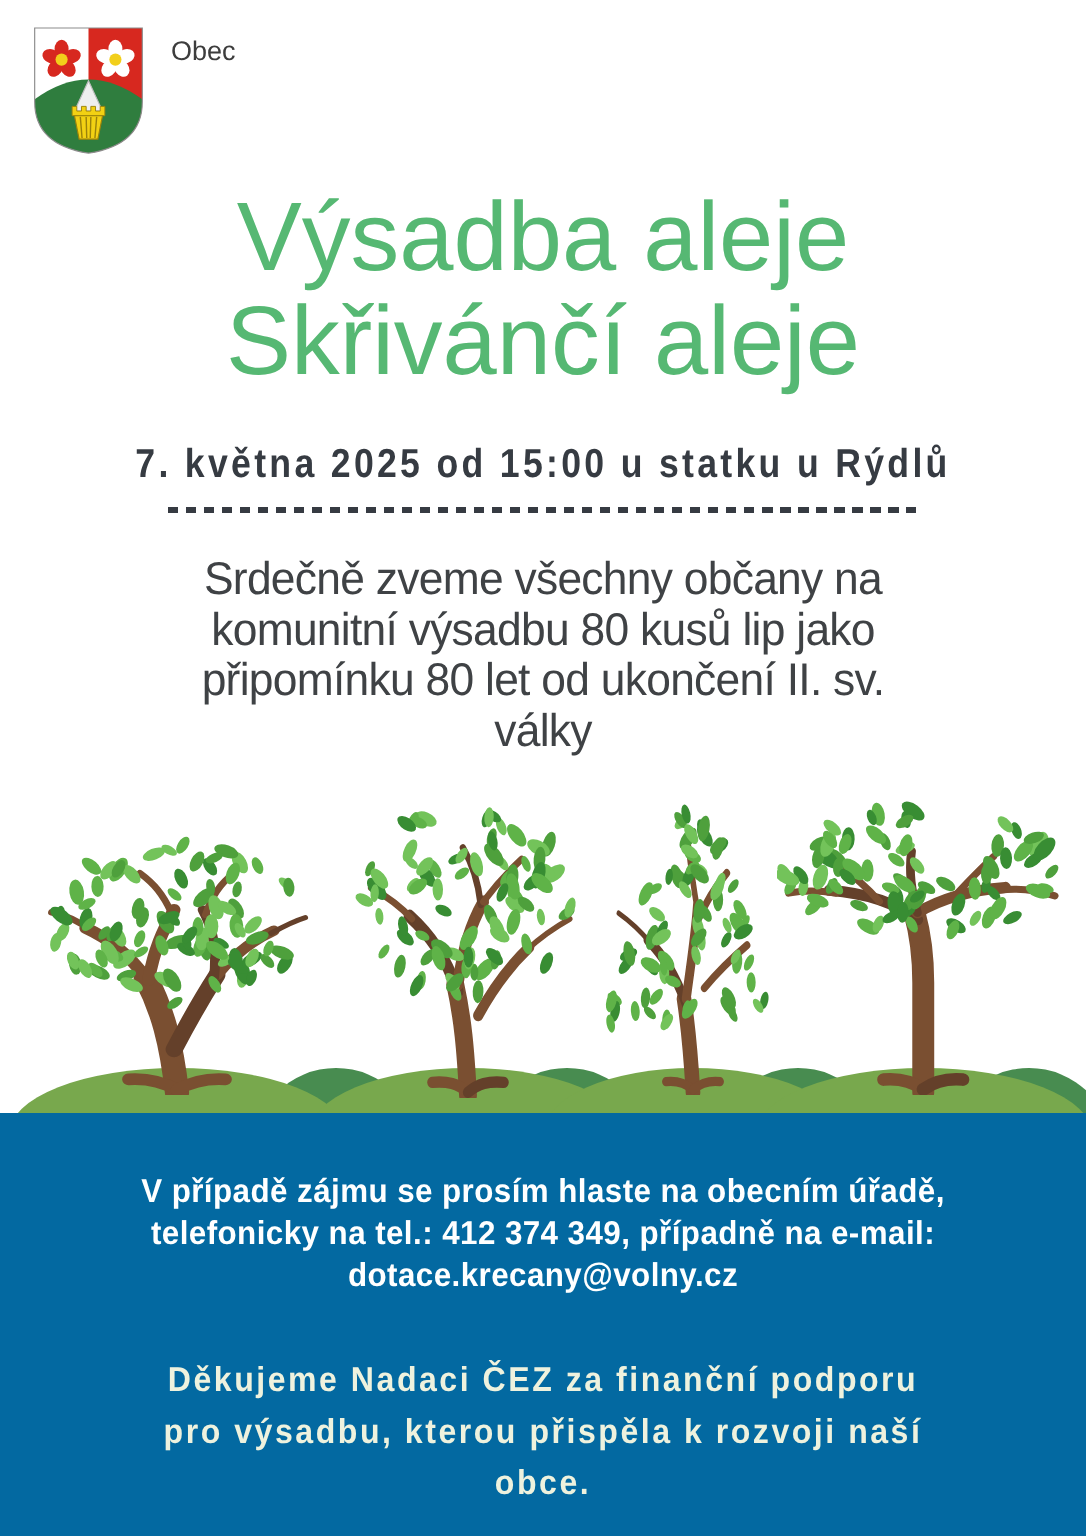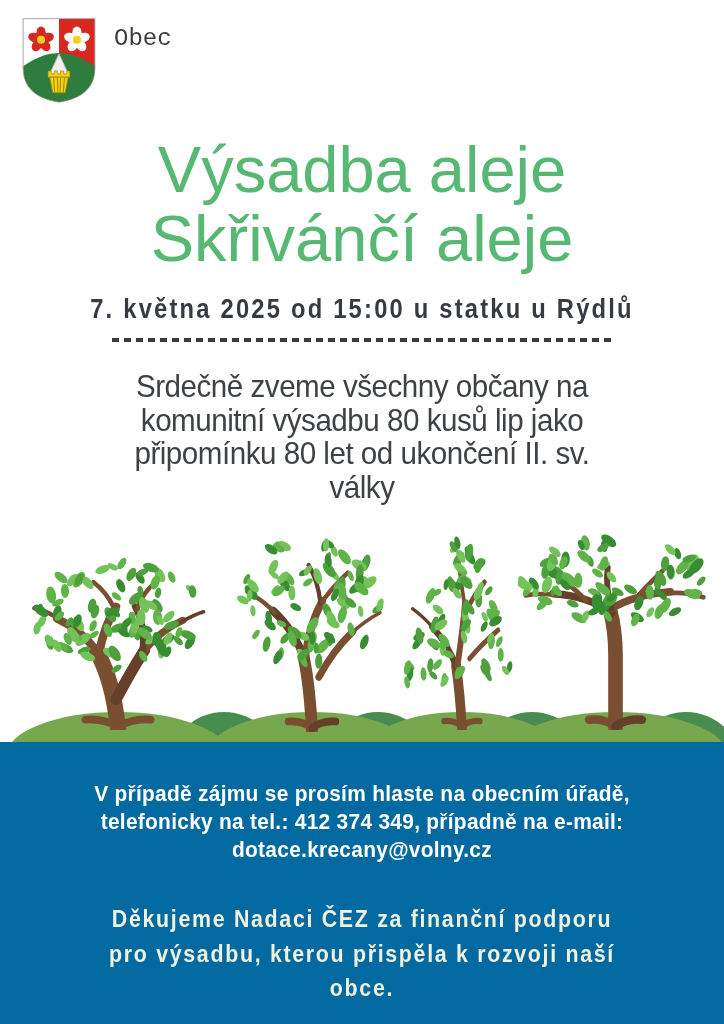--- a/index.html
+++ b/index.html
@@ -5,21 +5,21 @@
   html,body{margin:0;padding:0;background:#e8e8e8;}
   .poster{
     position:relative;width:724px;height:1024px;margin:0 auto;
     background:#ffffff;overflow:hidden;
     font-family:"Liberation Sans", sans-serif;
   }
   
   .muni{position:absolute;left:20px;top:16px;display:flex;gap:16px;align-items:flex-start;}
   .coa{width:78px;height:88px;display:block;}
   .muni-name{
-    font-family:Liberation Mono, monospace;font-size:24px;color:#3d3d3d;
+    font-family:Liberation Sans, sans-serif;font-size:18px;color:#3d3d3d;
     line-height:1.3;padding-top:7px;
   }
   .muni-name span{display:block;}
   .cez{position:absolute;right:34px;top:14px;width:130px;text-align:center;}
   .cez svg{width:56px;height:48px;display:inline-block;}
   .cez-label{margin-top:8px;color:#8b8b8b;font-weight:700;font-size:15px;letter-spacing:1.6px;white-space:nowrap;}
   
   .title{
     position:absolute;top:120px;left:0;right:0;text-align:center;
     color:#56b873;font-size:65px;line-height:1.06;font-weight:400;letter-spacing:0;
@@ -115,21 +115,21 @@
         </g>
       </g>
       <path d="M4,3 H96 V66 C96,94 76,106 50,110 C24,106 4,94 4,66 Z" fill="none" stroke="#8c8c8c" stroke-width="1"></path>
     </svg>
     <div class="muni-name">
       <span>Obec</span>
     </div>
   </div>
 
 
-  <h1 class="title" style="margin:16px;">
+  <h1 class="title" style="margin:4px;">
     <span>Výsadba aleje</span>
     <span>Skřivánčí aleje</span>
   </h1>
 
   <div class="date">7. května 2025 od 15:00 u statku u Rýdlů</div>
   <div class="dash"></div>
 
   <div class="invite">
     <span>Srdečně zveme všechny občany na</span>
     <span>komunitní výsadbu 80 kusů lip jako</span>

